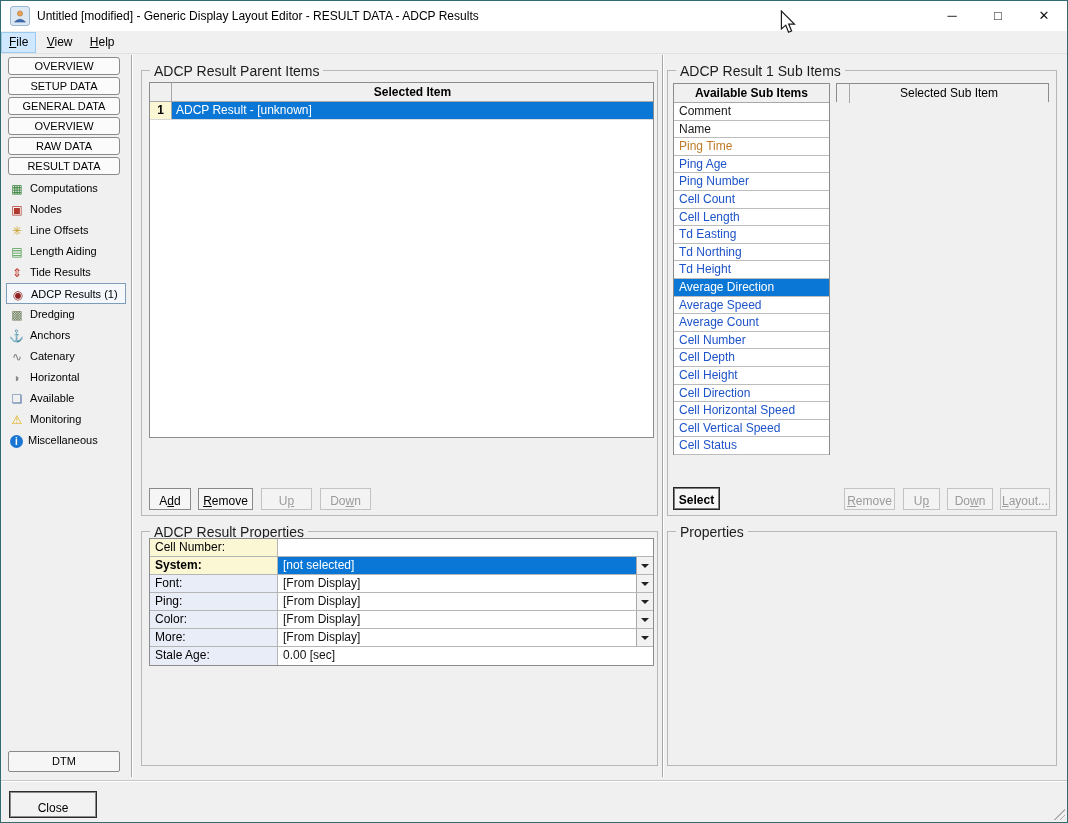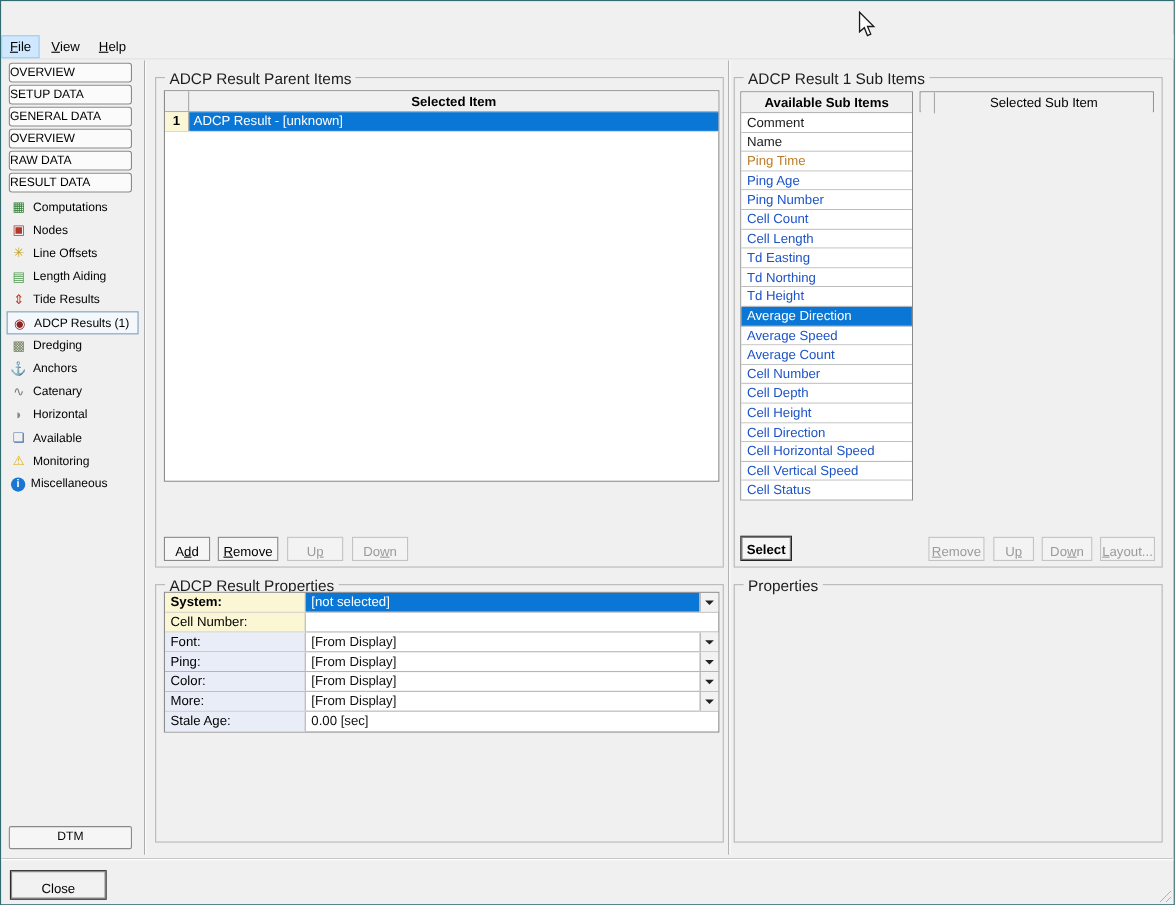--- a/index.html
+++ b/index.html
@@ -21,21 +21,21 @@
   .menubar { position:absolute; left:0; top:30px; width:100%; height:23px; background:#f0f0f0;
              border-bottom:1px solid #e2e2e2; font-size:12px; }
   .menu-item { display:inline-block; height:21px; line-height:21px; padding:0 7px; margin-top:1px; color:#000; }
   .menu-item.hl { background:#cfe8ff; border:1px solid #9ccaef; line-height:19px; }
   .u { text-decoration:underline; }
 
   
   .sidebar-sep { position:absolute; left:130px; top:54px; width:1px; height:722px; background:#a6a6a6; }
   .sidebar-sep2 { position:absolute; left:131px; top:54px; width:1px; height:722px; background:#ffffff; }
   .nav-btn { position:absolute; left:7px; width:112px; height:18px; border:1px solid #8a8a8a; border-radius:3px;
-             background:#fbfbfb; font-size:11px; text-align:left; line-height:16px; color:#000; }
+             background:#fbfbfb; font-size:11px; text-align:center; line-height:16px; color:#000; }
   .cat-row { position:absolute; left:5px; width:120px; height:21px; font-size:11px; line-height:21px;
              color:#000; white-space:nowrap; }
   .cat-row .cicon { display:inline-block; width:16px; text-align:center; margin:0 5px 0 3px;
                     font-size:12px; vertical-align:middle; }
   .cat-row .cicon.badge { width:13px; height:13px; line-height:13px; border-radius:50%; font-size:10px;
                           font-weight:bold; margin-left:4px; }
   .cat-row.sel { border:1px solid #7f9db9; background:#f4f8fc; }
   .dtm-btn { position:absolute; left:7px; top:750px; width:112px; height:21px; border:1px solid #8a8a8a;
              border-radius:2px; background:#f6f6f6; font-size:11px; text-align:center; line-height:19px; }
 
@@ -93,20 +93,32 @@
           background:repeating-linear-gradient(-45deg, transparent 0 3px, #b0b0b0 3px 4px);
           clip-path:polygon(100% 0, 100% 100%, 0 100%); }
 
   .cursor { position:absolute; left:779px; top:9px; }
 </style>
 </head>
 <body>
 
 <div class="window">
 
+  <div class="titlebar">
+    <span class="app-icon">
+      <svg width="14" height="14" viewBox="0 0 14 14">
+        <circle cx="7" cy="4.5" r="2.6" fill="#e8a15a" stroke="#b57133" stroke-width="0.6"></circle>
+        <path d="M1.5 13 Q7 7.5 12.5 13 Z" fill="#3f6fb5" stroke="#2c4f86" stroke-width="0.6"></path>
+      </svg>
+    </span>
+    <span class="window-title">Untitled [modified] - Generic Display Layout Editor -  RESULT DATA -  ADCP Results</span>
+    <span class="win-btn win-min">─</span>
+    <span class="win-btn win-max">□</span>
+    <span class="win-btn win-close">✕</span>
+  </div>
 
   <div class="menubar">
     <span class="menu-item hl"><span class="u">F</span><span>ile</span></span>
     <span class="menu-item"><span class="u">V</span><span>iew</span></span>
     <span class="menu-item"><span class="u">H</span><span>elp</span></span>
   </div>
 
   <div class="sidebar-sep"></div>
   <div class="sidebar-sep2"></div>
 
@@ -152,30 +164,30 @@
   <button class="btn" style="left:148px; top:487px; width:42px;"><span>A</span><span class="u">d</span><span>d</span></button>
   <button class="btn" style="left:197px; top:487px; width:55px;"><span></span><span class="u">R</span><span>emove</span></button>
   <button class="btn disabled" style="left:260px; top:487px; width:51px;"><span>U</span><span class="u">p</span><span></span></button>
   <button class="btn disabled" style="left:319px; top:487px; width:51px;"><span>Do</span><span class="u">w</span><span>n</span></button>
 
   <div class="group" style="left:140px; top:530px; width:517px; height:235px;">
     <span class="glabel">ADCP Result Properties</span>
   </div>
   <div class="ptable" style="left:148px; top:537px; width:505px;">
     <div class="prow">
+      <div class="plabel yellow">Cell Number:</div>
+      <div class="pval">
+        <span class="vtext"></span>
+      </div>
+    </div>
+    <div class="prow">
       <div class="plabel yellow b">System:</div>
       <div class="pval selblue">
         <span class="vtext">[not selected]</span>
         <span class="dd-btn"></span>
-      </div>
-    </div>
-    <div class="prow">
-      <div class="plabel yellow">Cell Number:</div>
-      <div class="pval">
-        <span class="vtext"></span>
       </div>
     </div>
     <div class="prow">
       <div class="plabel lav">Font:</div>
       <div class="pval">
         <span class="vtext">[From Display]</span>
         <span class="dd-btn"></span>
       </div>
     </div>
     <div class="prow">

